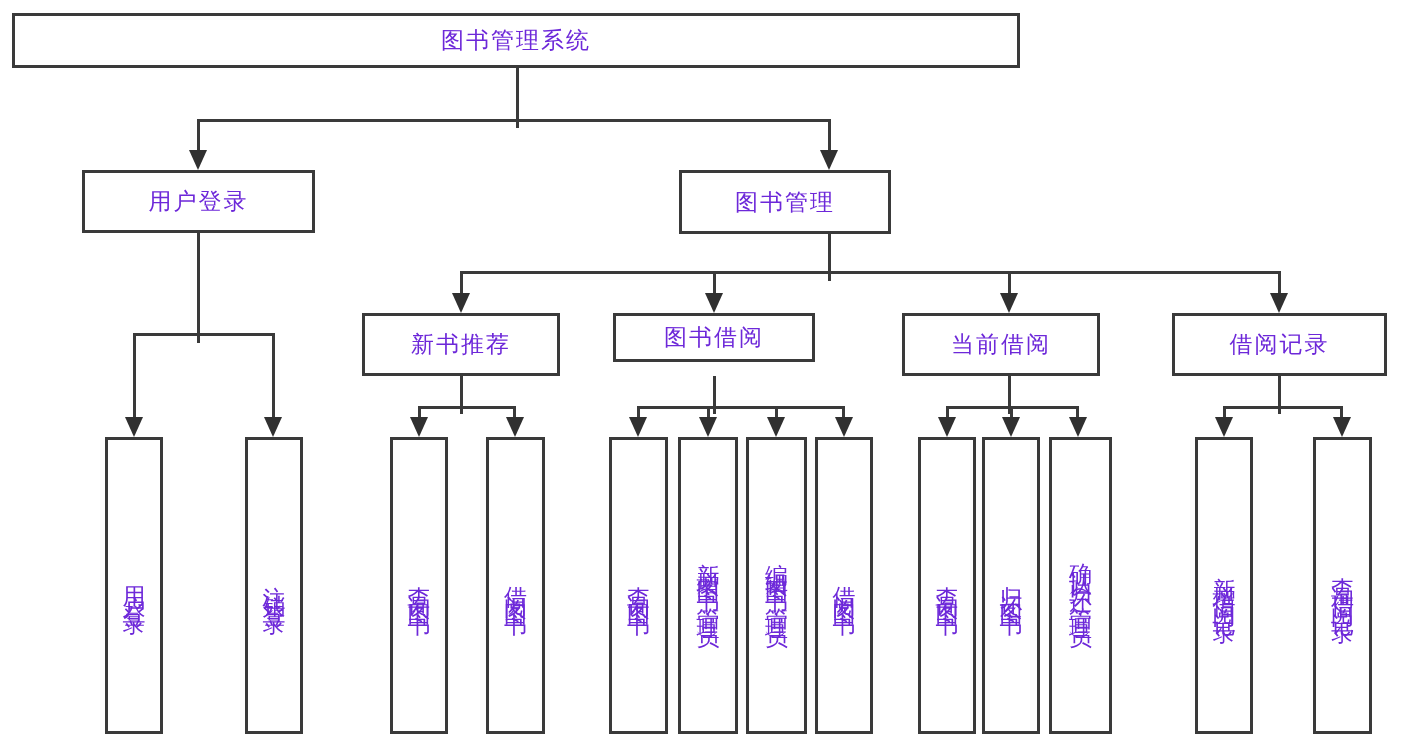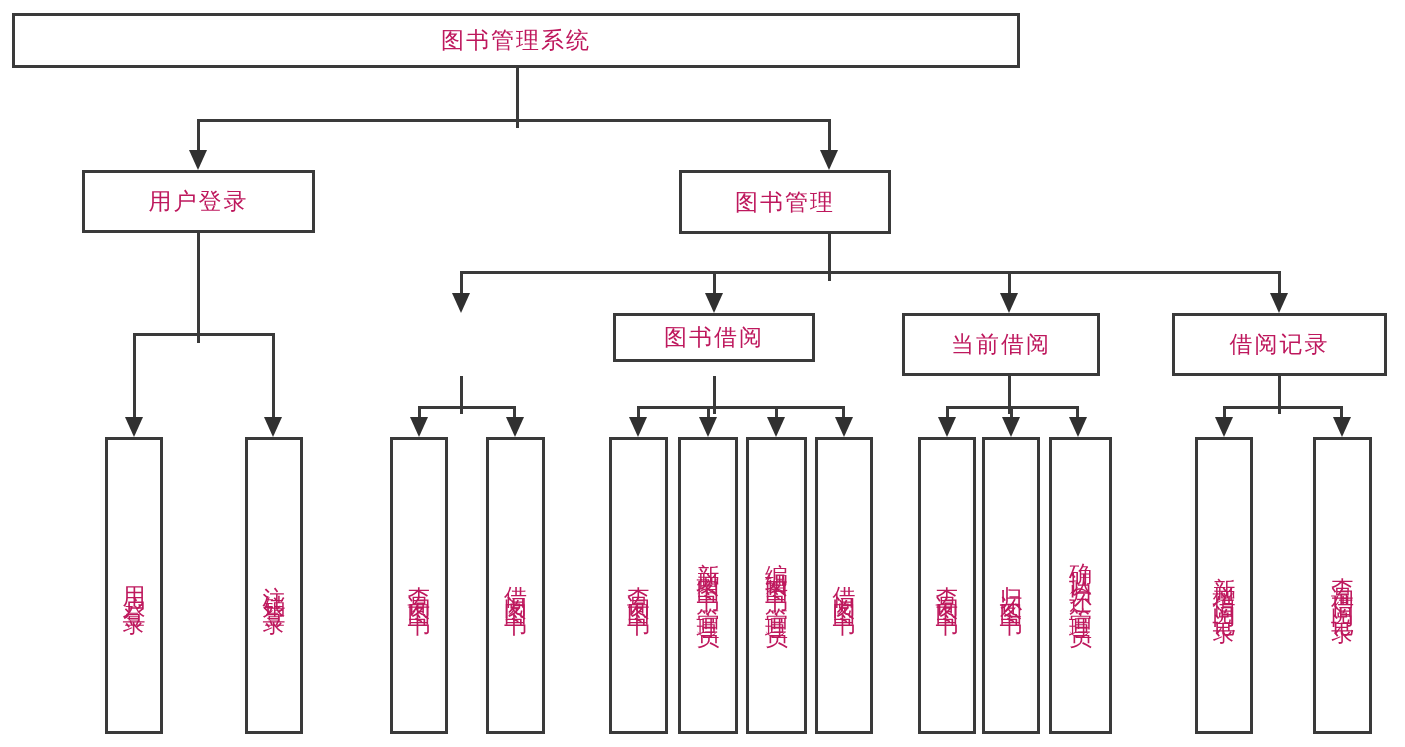--- a/index.html
+++ b/index.html
@@ -9,21 +9,21 @@
   }
   .ln{position:absolute;background:#3a3a3a;}
   .arrow{
     position:absolute;width:0;height:0;
     border-left:9px solid transparent;border-right:9px solid transparent;
     border-top:20px solid #303030;
   }
   .box{
     position:absolute;box-sizing:border-box;border:3px solid #3a3a3a;background:#ffffff;
     display:flex;align-items:center;justify-content:center;
-    font-size:23px;color:#be185d;letter-spacing:2px;white-space:nowrap;
+    font-size:23px;color:#6d28d9;letter-spacing:2px;white-space:nowrap;
   }
   .leaf{
     writing-mode:vertical-rl;text-orientation:upright;
     letter-spacing:9px;line-height:1;white-space:normal;
   }
   .watermark{
     position:absolute;left:1148px;top:713px;z-index:10;
     font-size:21px;color:rgba(148,148,148,0.95);letter-spacing:1px;white-space:nowrap;
   }
 </style>
@@ -90,20 +90,21 @@
   <div class="arrow" style="left:1215px;top:417px"></div>
   <div class="ln" style="left:1340px;top:406px;width:3px;height:14px"></div>
   <div class="arrow" style="left:1333px;top:417px"></div>
 
   <div class="box" style="left:12px;top:13px;width:1008px;height:55px">图书管理系统</div>
 
   <div class="box" style="left:82px;top:170px;width:233px;height:63px">用户登录</div>
 
   <div class="box" style="left:679px;top:170px;width:212px;height:64px">图书管理</div>
 
+  <div class="box" style="left:362px;top:313px;width:198px;height:63px">新书推荐</div>
 
   <div class="box" style="left:613px;top:313px;width:202px;height:49px">图书借阅</div>
 
   <div class="box" style="left:902px;top:313px;width:198px;height:63px">当前借阅</div>
 
   <div class="box" style="left:1172px;top:313px;width:215px;height:63px">借阅记录</div>
 
   <div class="box leaf" style="left:105px;top:437px;width:58px;height:297px">用户登录</div>
   <div class="box leaf" style="left:245px;top:437px;width:58px;height:297px">注销登录</div>
 

